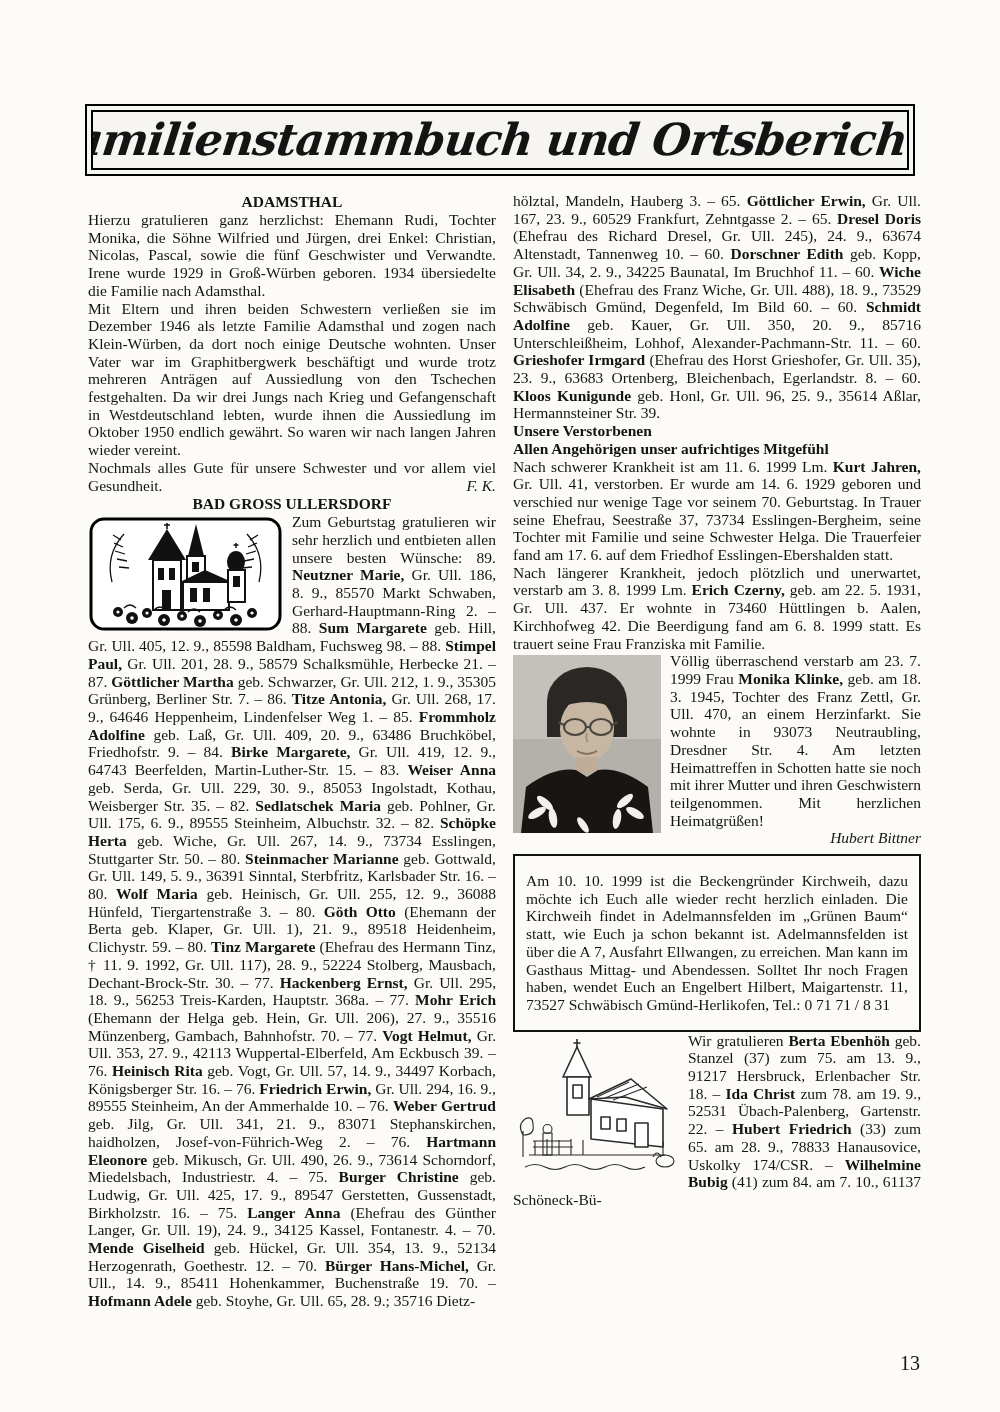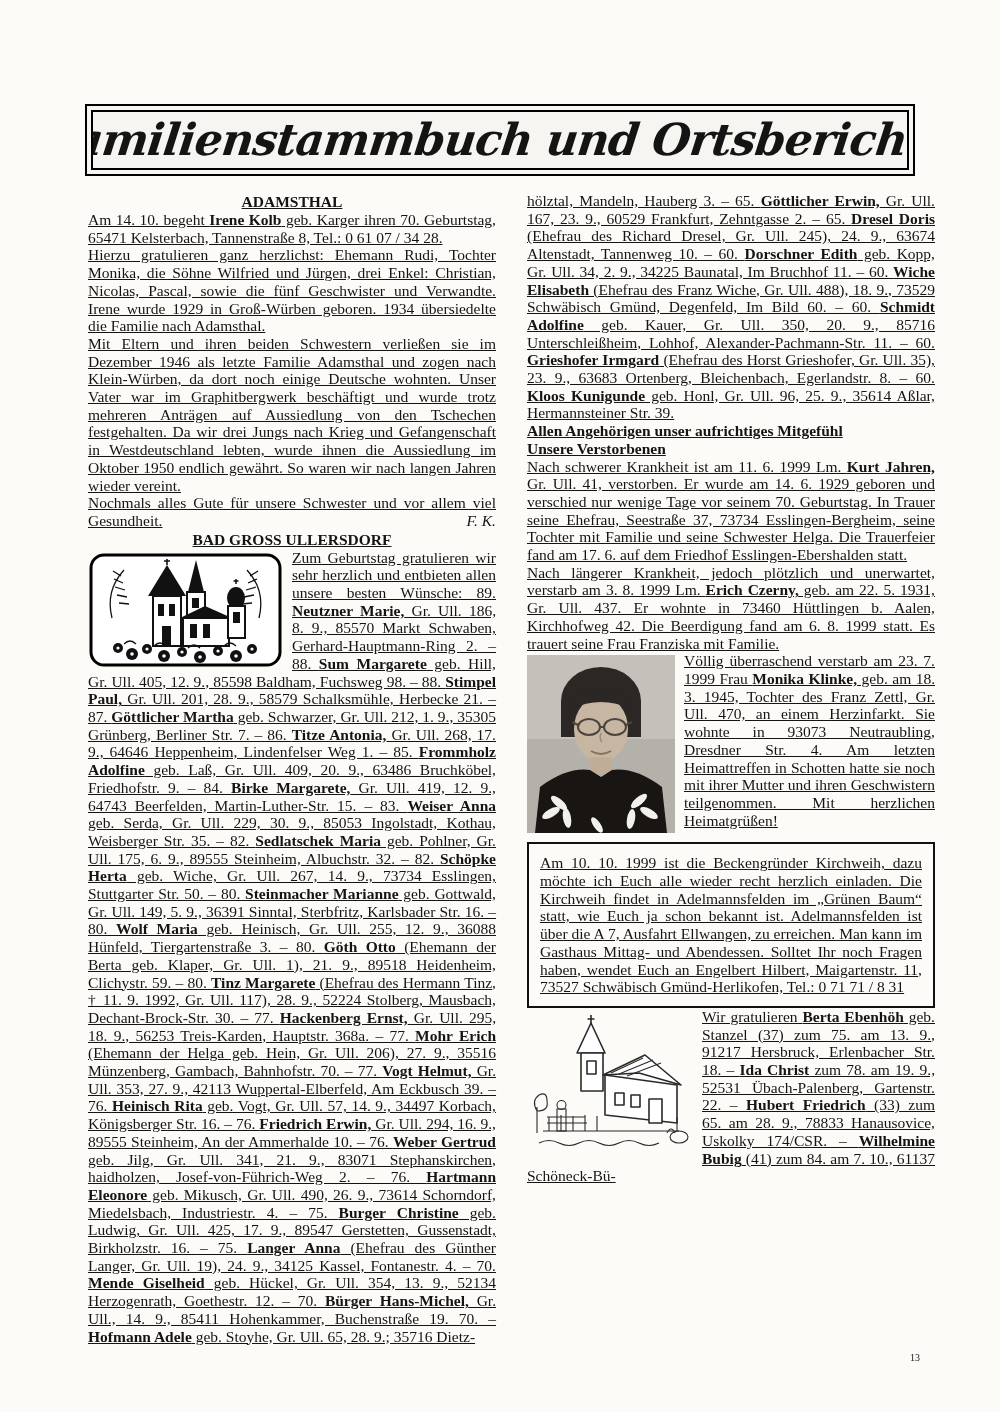--- a/index.html
+++ b/index.html
@@ -23,68 +23,67 @@
     display:flex;align-items:center;justify-content:center;overflow:hidden;
   }
   .masthead-text{
     font-family:"DejaVu Serif", serif;
     font-style:italic;font-weight:bold;font-size:44px;line-height:1;
     transform:skewX(-7deg);white-space:nowrap;letter-spacing:-1px;
   }
   
   .columns{
     position:absolute;left:88px;top:192px;width:833px;
-    display:flex;gap:31px;text-decoration:underline;
+    display:flex;gap:17px;
   }
   .col{
     width:408px;flex:0 0 408px;
     font-size:15.5px;line-height:17.7px;text-align:justify;
   }
   .col p{margin:0;}
   .section-heading{
     text-align:center;font-weight:bold;margin:0;
     font-size:15.5px;line-height:19px;
   }
   .heading-gap{margin-top:14px;text-align:center;}
   .bold-line{font-weight:bold;text-align:left;}
   .gap-sm{}
   .sig-right{float:right;font-style:italic;}
   .sig-line{text-align:right;font-style:italic;}
   .float-img{float:left;margin:3px 9px 2px 0;}
   .float-img svg{display:block;}
   .clearfix::after{content:"";display:block;clear:both;}
   .notice-box{
     box-sizing:border-box;border:2px solid #111;
-    padding:10px 11px;margin-top:7px;text-align:justify;
+    padding:16px 11px;margin-top:7px;text-align:justify;
   }
   .beckengrund-heading{letter-spacing:0.5px;}
   .page-number{
     position:absolute;top:1352px;right:80px;
-    font-size:10px;
+    font-size:20px;
   }
   b{font-weight:bold;}
 </style>
 </head>
 <body>
 
 <div class="page">
 
   <div class="masthead">
     <div class="masthead-inner">
       <div class="masthead-text">Familienstammbuch und Ortsberichte</div>
     </div>
   </div>
 
   <div class="columns">
 
     <div class="col">
 
       <p class="section-heading">ADAMSTHAL</p>
 
-      <p>Am 14. 10. begeht <b>Irene Kolb</b> geb. Karger ihren 70. Geburtstag, 65471 Kelsterbach, Tannenstraße 8, Tel.: 0 61 07 / 34 28.</p>
       <p>Hierzu gratulieren ganz herzlichst: Ehemann Rudi, Tochter Monika, die Söhne Wilfried und Jürgen, drei Enkel: Christian, Nicolas, Pascal, sowie die fünf Geschwister und Verwandte. Irene wurde 1929 in Groß-Würben geboren. 1934 übersiedelte die Familie nach Adamsthal.</p>
       <p>Mit Eltern und ihren beiden Schwestern verließen sie im Dezember 1946 als letzte Familie Adamsthal und zogen nach Klein-Würben, da dort noch einige Deutsche wohnten. Unser Vater war im Graphitbergwerk beschäftigt und wurde trotz mehreren Anträgen auf Aussiedlung von den Tschechen festgehalten. Da wir drei Jungs nach Krieg und Gefangenschaft in Westdeutschland lebten, wurde ihnen die Aussiedlung im Oktober 1950 endlich gewährt. So waren wir nach langen Jahren wieder vereint.</p>
       <p class="clearfix"><span>Nochmals alles Gute für unsere Schwester und vor allem viel Gesundheit.</span><span class="sig-right">F. K.</span></p>
 
       <p class="section-heading heading-gap">BAD GROSS ULLERSDORF</p>
 
       <div class="clearfix">
         <span class="float-img">
 
           <svg width="195" height="116" viewBox="0 0 195 116">
@@ -146,22 +145,22 @@
         </span>
         <span>Zum Geburtstag gratulieren wir sehr herzlich und entbieten allen unsere besten Wünsche: 89. <b>Neutzner Marie,</b> Gr. Ull. 186, 8. 9., 85570 Markt Schwaben, Gerhard-Hauptmann-Ring 2. – 88. <b>Sum Margarete</b> geb. Hill, Gr. Ull. 405, 12. 9., 85598 Baldham, Fuchsweg 98. – 88. <b>Stimpel Paul,</b> Gr. Ull. 201, 28. 9., 58579 Schalksmühle, Herbecke 21. – 87. <b>Göttlicher Martha</b> geb. Schwarzer, Gr. Ull. 212, 1. 9., 35305 Grünberg, Berliner Str. 7. – 86. <b>Titze Antonia,</b> Gr. Ull. 268, 17. 9., 64646 Heppenheim, Lindenfelser Weg 1. – 85. <b>Frommholz Adolfine</b> geb. Laß, Gr. Ull. 409, 20. 9., 63486 Bruchköbel, Friedhofstr. 9. – 84. <b>Birke Margarete,</b> Gr. Ull. 419, 12. 9., 64743 Beerfelden, Martin-Luther-Str. 15. – 83. <b>Weiser Anna</b> geb. Serda, Gr. Ull. 229, 30. 9., 85053 Ingolstadt, Kothau, Weisberger Str. 35. – 82. <b>Sedlatschek Maria</b> geb. Pohlner, Gr. Ull. 175, 6. 9., 89555 Steinheim, Albuchstr. 32. – 82. <b>Schöpke Herta</b> geb. Wiche, Gr. Ull. 267, 14. 9., 73734 Esslingen, Stuttgarter Str. 50. – 80. <b>Steinmacher Marianne</b> geb. Gottwald, Gr. Ull. 149, 5. 9., 36391 Sinntal, Sterbfritz, Karlsbader Str. 16. – 80. <b>Wolf Maria</b> geb. Heinisch, Gr. Ull. 255, 12. 9., 36088 Hünfeld, Tiergartenstraße 3. – 80. <b>Göth Otto</b> (Ehemann der Berta geb. Klaper, Gr. Ull. 1), 21. 9., 89518 Heidenheim, Clichystr. 59. – 80. <b>Tinz Margarete</b> (Ehefrau des Hermann Tinz, † 11. 9. 1992, Gr. Ull. 117), 28. 9., 52224 Stolberg, Mausbach, Dechant-Brock-Str. 30. – 77. <b>Hackenberg Ernst,</b> Gr. Ull. 295, 18. 9., 56253 Treis-Karden, Hauptstr. 368a. – 77. <b>Mohr Erich</b> (Ehemann der Helga geb. Hein, Gr. Ull. 206), 27. 9., 35516 Münzenberg, Gambach, Bahnhofstr. 70. – 77. <b>Vogt Helmut,</b> Gr. Ull. 353, 27. 9., 42113 Wuppertal-Elberfeld, Am Eckbusch 39. – 76. <b>Heinisch Rita</b> geb. Vogt, Gr. Ull. 57, 14. 9., 34497 Korbach, Königsberger Str. 16. – 76. <b>Friedrich Erwin,</b> Gr. Ull. 294, 16. 9., 89555 Steinheim, An der Ammerhalde 10. – 76. <b>Weber Gertrud</b> geb. Jilg, Gr. Ull. 341, 21. 9., 83071 Stephanskirchen, haidholzen, Josef-von-Führich-Weg 2. – 76. <b>Hartmann Eleonore</b> geb. Mikusch, Gr. Ull. 490, 26. 9., 73614 Schorndorf, Miedelsbach, Industriestr. 4. – 75. <b>Burger Christine</b> geb. Ludwig, Gr. Ull. 425, 17. 9., 89547 Gerstetten, Gussenstadt, Birkholzstr. 16. – 75. <b>Langer Anna</b> (Ehefrau des Günther Langer, Gr. Ull. 19), 24. 9., 34125 Kassel, Fontanestr. 4. – 70. <b>Mende Giselheid</b> geb. Hückel, Gr. Ull. 354, 13. 9., 52134 Herzogenrath, Goethestr. 12. – 70. <b>Bürger Hans-Michel,</b> Gr. Ull., 14. 9., 85411 Hohenkammer, Buchenstraße 19. 70. – <b>Hofmann Adele</b> geb. Stoyhe, Gr. Ull. 65, 28. 9.; 35716 Dietz-</span>
       </div>
 
     </div>
 
     <div class="col">
 
       <p>hölztal, Mandeln, Hauberg 3. – 65. <b>Göttlicher Erwin,</b> Gr. Ull. 167, 23. 9., 60529 Frankfurt, Zehntgasse 2. – 65. <b>Dresel Doris</b> (Ehefrau des Richard Dresel, Gr. Ull. 245), 24. 9., 63674 Altenstadt, Tannenweg 10. – 60. <b>Dorschner Edith</b> geb. Kopp, Gr. Ull. 34, 2. 9., 34225 Baunatal, Im Bruchhof 11. – 60. <b>Wiche Elisabeth</b> (Ehefrau des Franz Wiche, Gr. Ull. 488), 18. 9., 73529 Schwäbisch Gmünd, Degenfeld, Im Bild 60. – 60. <b>Schmidt Adolfine</b> geb. Kauer, Gr. Ull. 350, 20. 9., 85716 Unterschleißheim, Lohhof, Alexander-Pachmann-Str. 11. – 60. <b>Grieshofer Irmgard</b> (Ehefrau des Horst Grieshofer, Gr. Ull. 35), 23. 9., 63683 Ortenberg, Bleichenbach, Egerlandstr. 8. – 60. <b>Kloos Kunigunde</b> geb. Honl, Gr. Ull. 96, 25. 9., 35614 Aßlar, Hermannsteiner Str. 39.</p>
 
+      <p class="bold-line gap-sm">Unsere Verstorbenen</p>
       <p class="bold-line">Allen Angehörigen unser aufrichtiges Mitgefühl</p>
-      <p class="bold-line gap-sm">Unsere Verstorbenen</p>
 
       <p>Nach schwerer Krankheit ist am 11. 6. 1999 Lm. <b>Kurt Jahren,</b> Gr. Ull. 41, verstorben. Er wurde am 14. 6. 1929 geboren und verschied nur wenige Tage vor seinem 70. Geburtstag. In Trauer seine Ehefrau, Seestraße 37, 73734 Esslingen-Bergheim, seine Tochter mit Familie und seine Schwester Helga. Die Trauerfeier fand am 17. 6. auf dem Friedhof Esslingen-Ebershalden statt.</p>
       <p class="gap-sm">Nach längerer Krankheit, jedoch plötzlich und unerwartet, verstarb am 3. 8. 1999 Lm. <b>Erich Czerny,</b> geb. am 22. 5. 1931, Gr. Ull. 437. Er wohnte in 73460 Hüttlingen b. Aalen, Kirchhofweg 42. Die Beerdigung fand am 6. 8. 1999 statt. Es trauert seine Frau Franziska mit Familie.</p>
 
       <div class="clearfix gap-sm">
         <span class="float-img">
 
           <svg width="148" height="178" viewBox="0 0 148 178">
             <rect width="148" height="178" fill="#b4b1ab"></rect>
             <rect width="148" height="84" fill="#c4c1bb"></rect>
@@ -184,20 +183,21 @@
               <ellipse cx="24" cy="158" rx="10" ry="4" transform="rotate(-30 24 158)"></ellipse>
               <ellipse cx="40" cy="163" rx="10" ry="4" transform="rotate(80 40 163)"></ellipse>
               <ellipse cx="112" cy="146" rx="10" ry="4" transform="rotate(-40 112 146)"></ellipse>
               <ellipse cx="122" cy="158" rx="10" ry="4" transform="rotate(30 122 158)"></ellipse>
               <ellipse cx="104" cy="164" rx="10" ry="4" transform="rotate(-80 104 164)"></ellipse>
               <ellipse cx="70" cy="170" rx="9" ry="3.5" transform="rotate(55 70 170)"></ellipse>
             </g>
           </svg>
         </span>
         <span>Völlig überraschend verstarb am 23. 7. 1999 Frau <b>Monika Klinke,</b> geb. am 18. 3. 1945, Tochter des Franz Zettl, Gr. Ull. 470, an einem Herzinfarkt. Sie wohnte in 93073 Neutraubling, Dresdner Str. 4. Am letzten Heimattreffen in Schotten hatte sie noch mit ihrer Mutter und ihren Geschwistern teilgenommen. Mit herzlichen Heimatgrüßen!</span>
+        <div class="sig-line">Hubert Bittner</div>
       </div>
 
 
       <div class="notice-box">
         <span>Am 10. 10. 1999 ist die Beckengründer Kirchweih, dazu möchte ich Euch alle wieder recht herzlich einladen. Die Kirchweih findet in Adelmannsfelden im „Grünen Baum“ statt, wie Euch ja schon bekannt ist. Adelmannsfelden ist über die A 7, Ausfahrt Ellwangen, zu erreichen. Man kann im Gasthaus Mittag- und Abendessen. Solltet Ihr noch Fragen haben, wendet Euch an Engelbert Hilbert, Maigartenstr. 11, 73527 Schwäbisch Gmünd-Herlikofen, Tel.: 0 71 71 / 8 31</span>
       </div>
 
       <div class="clearfix" style="margin-top:0;">
         <span class="float-img">
 

